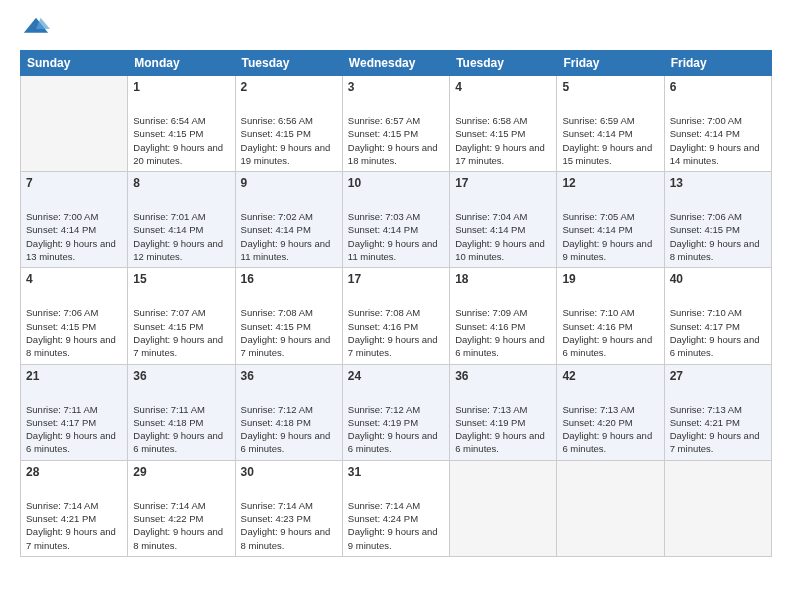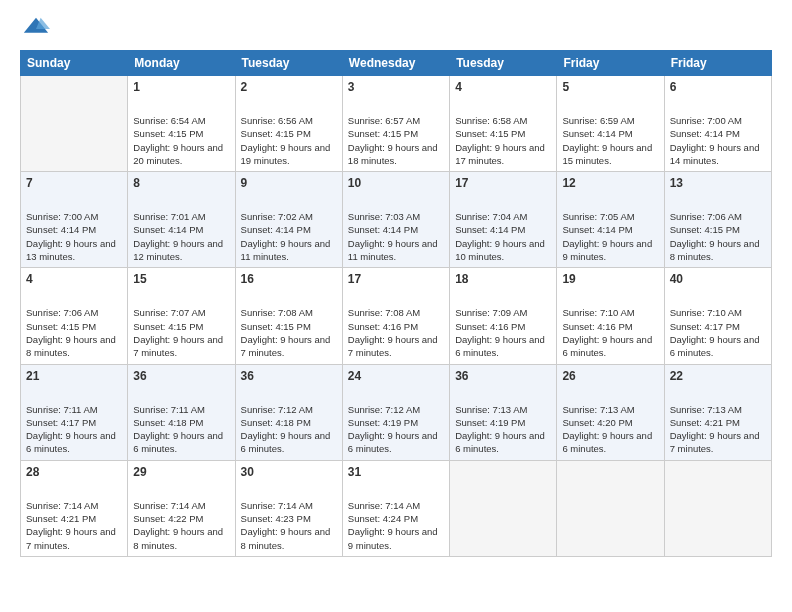--- a/index.html
+++ b/index.html
@@ -234,25 +234,25 @@
           </td>
           <td>
             <div class="day-number">24</div>
             <div class="day-info">Sunrise: 7:12 AM<br>Sunset: 4:19 PM<br>Daylight: 9 hours and 6 minutes.</div>
           </td>
           <td>
             <div class="day-number">36</div>
             <div class="day-info">Sunrise: 7:13 AM<br>Sunset: 4:19 PM<br>Daylight: 9 hours and 6 minutes.</div>
           </td>
           <td>
-            <div class="day-number">26</div>
+            <div class="day-number">42</div>
             <div class="day-info">Sunrise: 7:13 AM<br>Sunset: 4:20 PM<br>Daylight: 9 hours and 6 minutes.</div>
           </td>
           <td>
-            <div class="day-number">22</div>
+            <div class="day-number">27</div>
             <div class="day-info">Sunrise: 7:13 AM<br>Sunset: 4:21 PM<br>Daylight: 9 hours and 7 minutes.</div>
           </td>
         </tr>
         <tr>
           <td>
             <div class="day-number">28</div>
             <div class="day-info">Sunrise: 7:14 AM<br>Sunset: 4:21 PM<br>Daylight: 9 hours and 7 minutes.</div>
           </td>
           <td>
             <div class="day-number">29</div>

